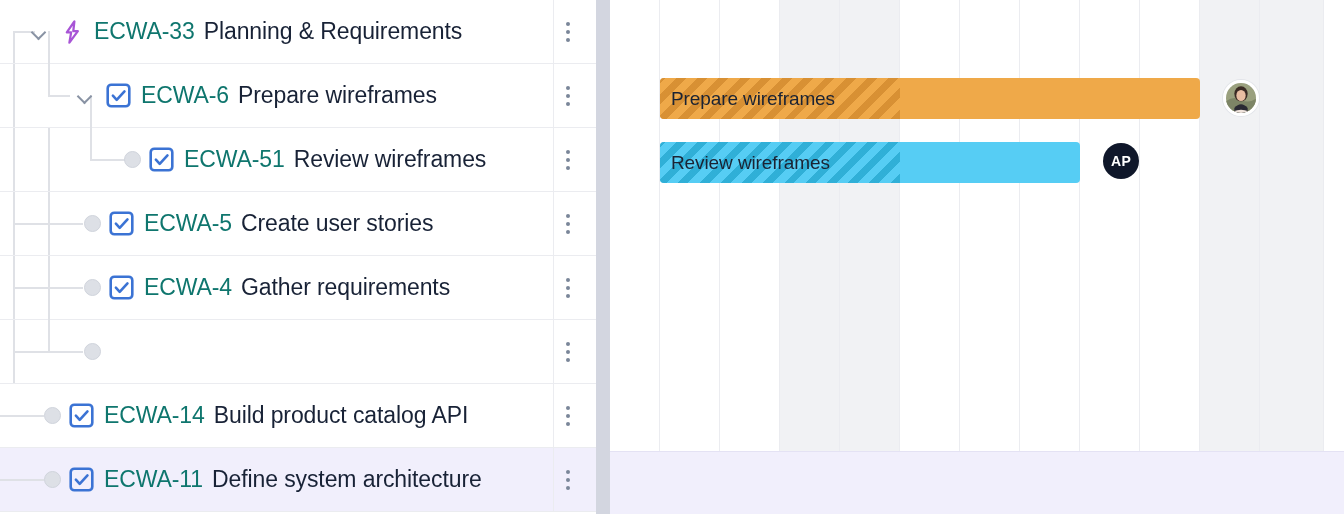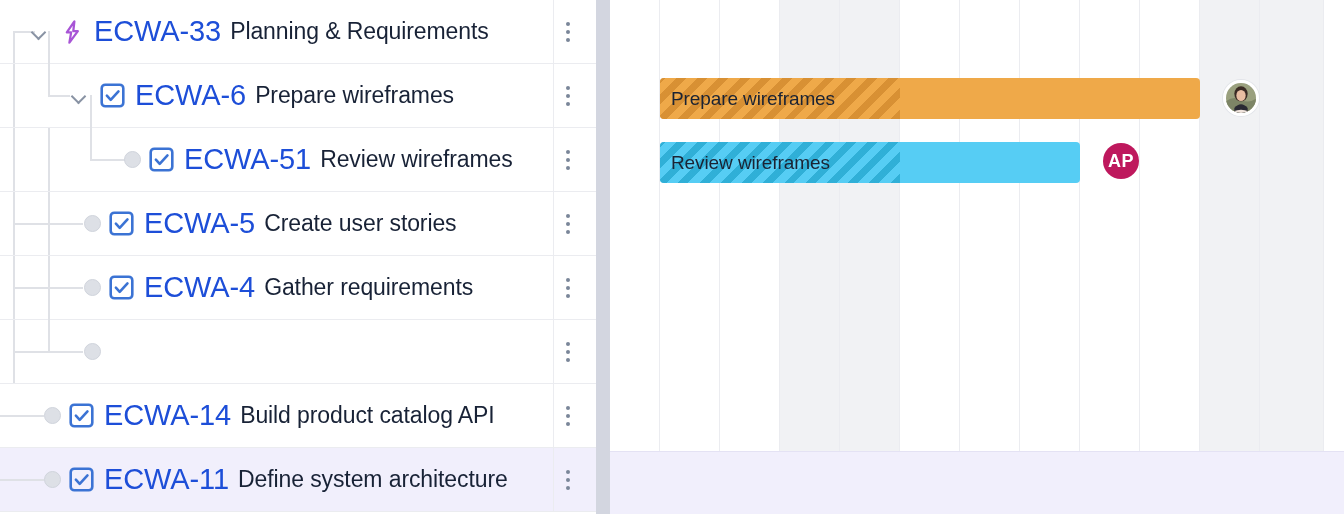--- a/index.html
+++ b/index.html
@@ -85,22 +85,22 @@
     width: 9px; height: 9px;
     border-right: 2.4px solid #8993a4;
     border-bottom: 2.4px solid #8993a4;
     transform: rotate(45deg);
   }
 
   .icon-epic { width: 26px; height: 26px; flex: 0 0 26px; }
   .icon-task { width: 27px; height: 27px; flex: 0 0 27px; }
 
   .key {
-    color: #1d4ed8;
-    font-size: 29px;
+    color: #0f766e;
+    font-size: 23px;
     letter-spacing: -0.1px;
     flex: 0 0 auto;
   }
   .summary {
     color: #182236;
     font-size: 23px;
     letter-spacing: -0.1px;
     flex: 0 0 auto;
   }
 
@@ -204,23 +204,23 @@
     width: 36px; height: 36px;
     border-radius: 50%;
     border: 3px solid #ffffff;
     box-shadow: 0 0 0 1px #e3e5ea;
     overflow: hidden;
   }
   .avatar-initials {
     position: absolute;
     width: 36px; height: 36px;
     border-radius: 50%;
-    background: #be185d;
+    background: #0f172a;
     color: #ffffff;
-    font-size: 18px;
+    font-size: 14px;
     font-weight: bold;
     letter-spacing: 0.4px;
     display: flex;
     align-items: center;
     justify-content: center;
   }
 </style>
 </head>
 <body>
 
@@ -248,21 +248,21 @@
           <i></i>
           <i></i>
         </div>
     </div>
 
     <div class="tree-row">
       <div class="rail r0"></div>
       <div class="rail r1" style="top:-1px;bottom:32px;"></div>
       <div class="hconn" style="left:48px;width:22px;"></div>
       <div class="rail r2" style="top:31px;"></div>
-      <div class="row-content" style="left:68px;">
+      <div class="row-content" style="left:74px;">
         <span class="chev"></span>
         <span class="icon-task">
           <svg viewBox="0 0 24 24" width="27" height="27">
             <rect x="2.4" y="2.4" width="19.2" height="19.2" rx="3.2" fill="none" stroke="#3b73d4" stroke-width="2.3"></rect>
             <path d="M7 12.2 l3.4 3.6 L17.3 8.3" fill="none" stroke="#3b73d4" stroke-width="2.3" stroke-linecap="round" stroke-linejoin="round"></path>
           </svg>
         </span>
         <span class="key">ECWA-6</span>
         <span class="summary">Prepare wireframes</span>
       </div>

